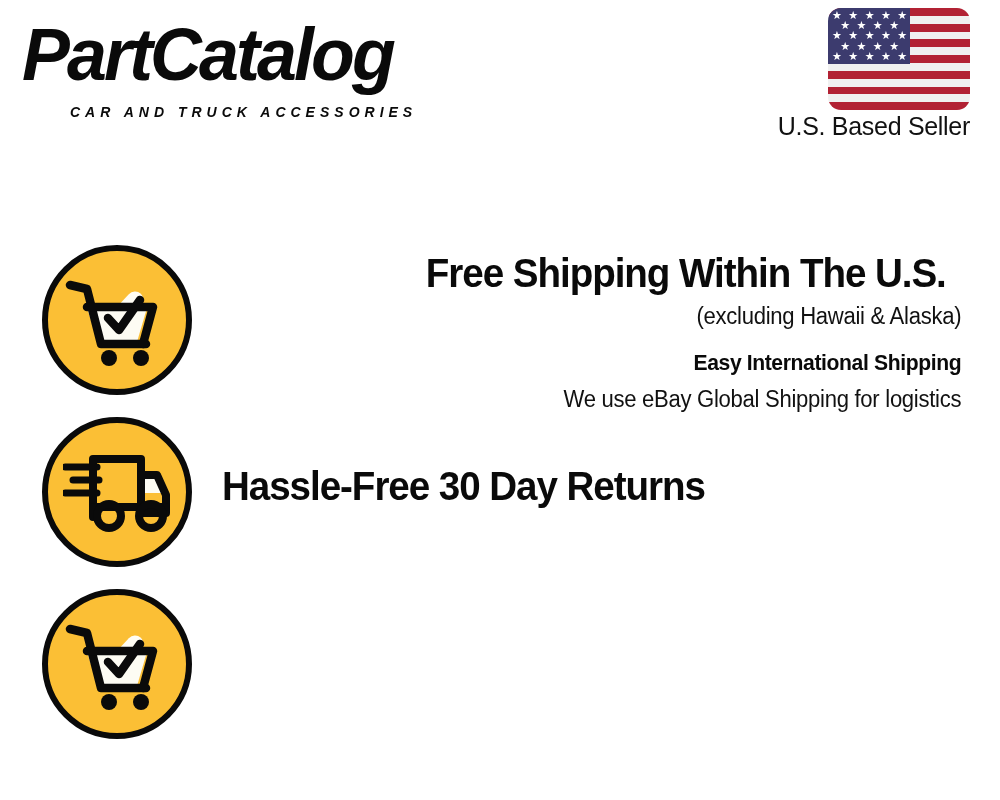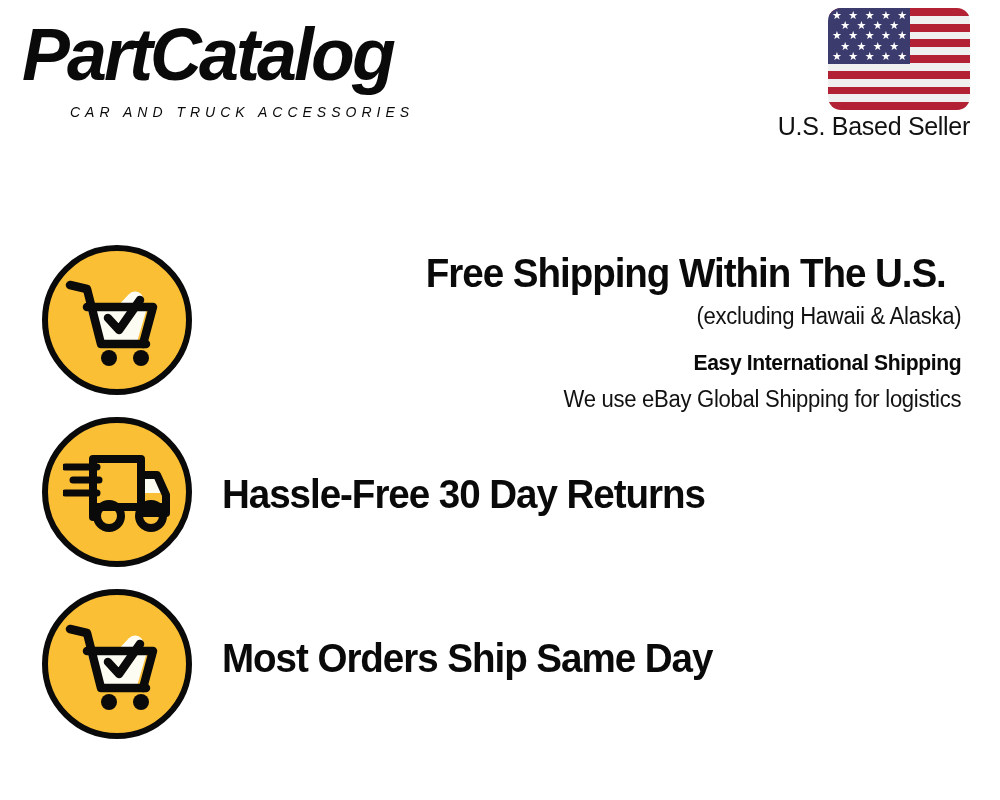--- a/index.html
+++ b/index.html
@@ -46,21 +46,21 @@
     white-space: nowrap;
     transform: scaleX(0.97);
     transform-origin: left center;
   }
   .brand-tagline {
     position: absolute;
     left: 48px;
     top: 86px;
     font-family: "Liberation Sans", sans-serif;
     font-size: 14px;
-    font-weight: 400;
+    font-weight: 700;
     font-style: italic;
     letter-spacing: 5.0px;
     color: #0a0a0a;
     white-space: nowrap;
   }
 
   .seller-block {
     position: absolute;
     right: 14px;
     top: 8px;
@@ -192,21 +192,21 @@
     line-height: 1.45;
     color: #0a0a0a;
     letter-spacing: -0.4px;
     white-space: nowrap;
     margin-top: 13px;
     transform: scaleX(0.96);
     transform-origin: left center;
   }
 
   .row-1 .feature-text { top: 12px; }
-  .row-2 .feature-text { top: 53px; margin-top: 8px; }
+  .row-2 .feature-text { top: 53px; }
   .row-3 .feature-text { top: 53px; }
 </style>
 </head>
 <body>
 
 <div class="header">
 
   <div class="brand">
     <div class="brand-name">PartCatalog</div>
     <div class="brand-tagline">CAR AND TRUCK ACCESSORIES</div>
@@ -294,18 +294,15 @@
       <svg width="104" height="92" viewBox="0 0 104 92" aria-hidden="true">
         <path d="M70 26 L40 58" fill="none" stroke="#fffdf4" stroke-width="17" stroke-linecap="round"></path>
         <path d="M22 34 L82 34 L72 68 L33 68 Z" fill="#fdfcf3" stroke="none"></path>
         <path d="M5 11 L22 15 L36 70 L81 70" fill="none" stroke="#0a0a0a" stroke-width="8.5" stroke-linecap="round" stroke-linejoin="round"></path>
         <path d="M22 33 L88 33 L78 70" fill="none" stroke="#0a0a0a" stroke-width="8.5" stroke-linecap="round" stroke-linejoin="round"></path>
         <path d="M43 44 L54 56 L75 26" fill="none" stroke="#0a0a0a" stroke-width="8.5" stroke-linecap="round" stroke-linejoin="round"></path>
         <circle cx="44" cy="84" r="8" fill="#0a0a0a"></circle>
         <circle cx="76" cy="84" r="8" fill="#0a0a0a"></circle>
       </svg>
     </div>
-    <div class="feature-text">
-      <div class="feat-title">Most Orders Ship Same Day</div>
-    </div>
   </div>
 
 </div>
 
 </body></html>

